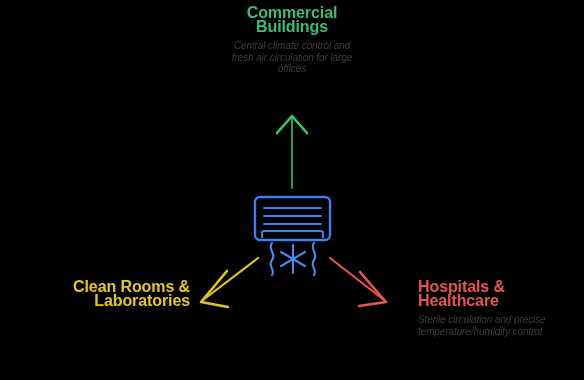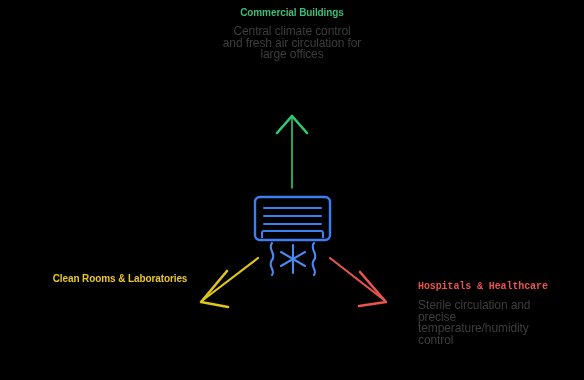--- a/index.html
+++ b/index.html
@@ -12,60 +12,61 @@
     width: 584px;
     height: 380px;
     background: #000000;
     overflow: hidden;
     font-family: "Liberation Sans", sans-serif;
   }
   .node {
     position: absolute;
   }
   .node-title {
-    font-size: 10px;
+    font-size: 16px;
     font-weight: bold;
     line-height: 14px;
     margin: 0;
     letter-spacing: -0.1px;
   }
   .node-desc {
-    font-size: 12px;
+    font-size: 10px;
     line-height: 11.5px;
     color: #3d3d3d;
     margin: 6px 0 0 0;
     letter-spacing: -0.1px;
+    font-style: italic;
   }
 
   
   #node-commercial {
     left: 222px;
     top: 6px;
     width: 140px;
     text-align: center;
   }
   #node-commercial .node-title { color: #3CBC78; }
 
   
   #node-cleanrooms {
     left: 50px;
-    top: 272px;
+    top: 280px;
     width: 140px;
-    text-align: center;
+    text-align: right;
   }
   #node-cleanrooms .node-title { color: #E8C81E; }
 
   
   #node-hospitals {
     left: 418px;
     top: 280px;
     width: 140px;
     text-align: left;
   }
-  #node-hospitals .node-title { color: #E8554E; font-family: Liberation Mono, monospace; }
+  #node-hospitals .node-title { color: #E8554E; }
 
   
   #diagram-svg {
     position: absolute;
     left: 0;
     top: 0;
     width: 584px;
     height: 380px;
   }
 </style>

